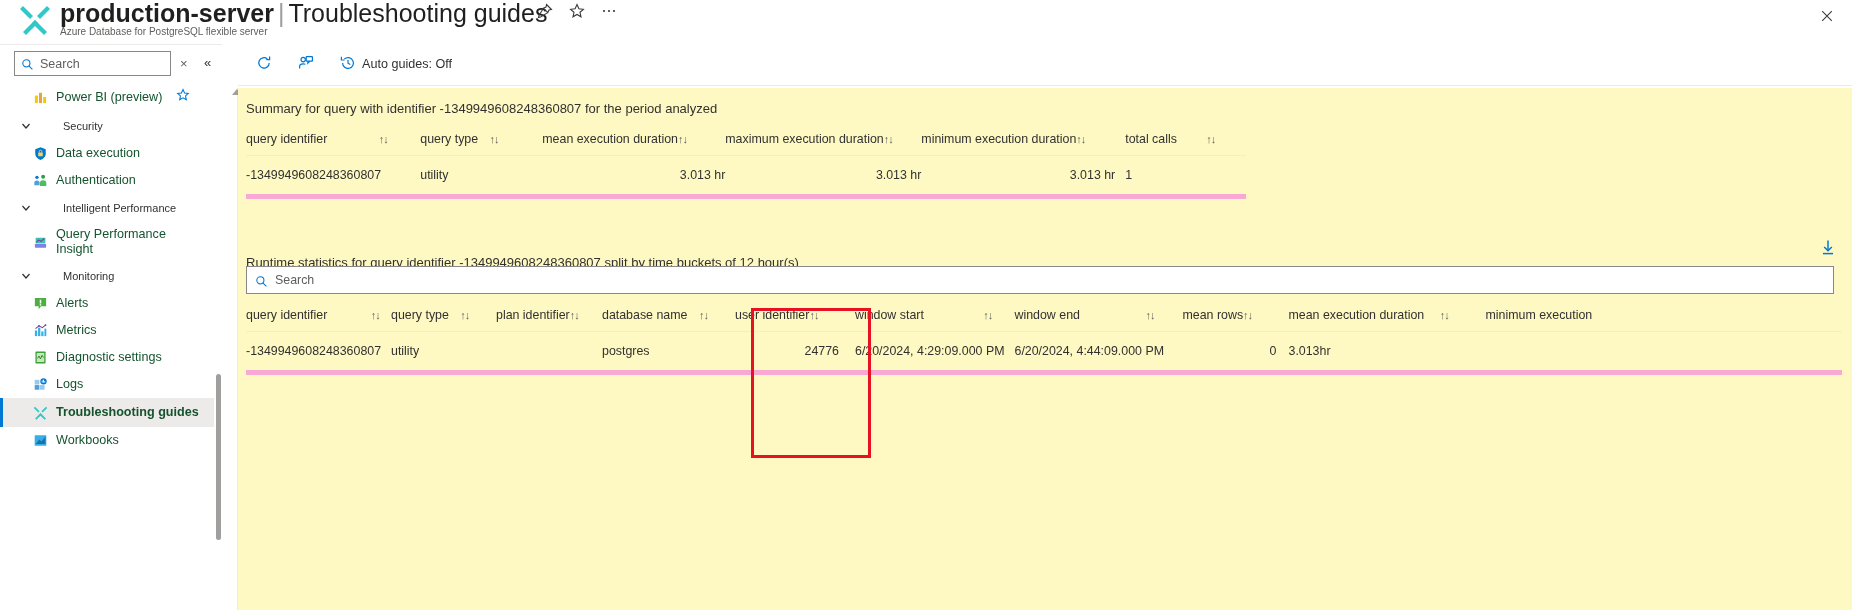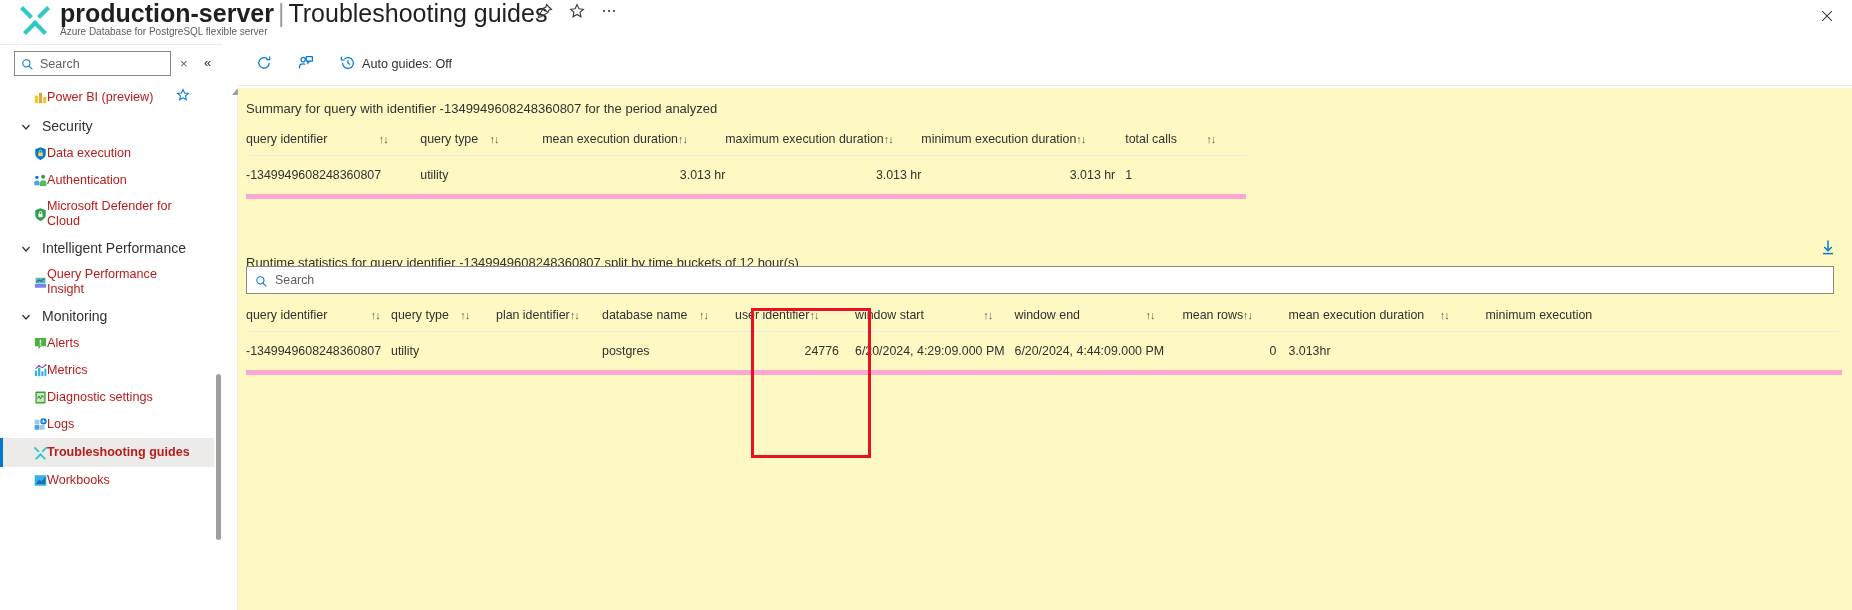--- a/index.html
+++ b/index.html
@@ -28,26 +28,26 @@
   
   .sidebar { position:absolute; left:0; top:44px; width:222px; height:566px; background:#fff; }
   .sb-searchrow { position:absolute; left:0; top:4px; width:222px; height:32px; }
   .sb-search { position:absolute; left:14px; top:3px; width:157px; height:25px; border:1px solid #8a8886; background:#fff; display:flex; align-items:center; padding-left:6px; }
   .sb-search .mag { width:13px; height:13px; color:#0078d4; flex:0 0 auto; }
   .sb-search .ph { font-size:12.5px; color:#605e5c; margin-left:6px; }
   .sb-x { position:absolute; left:180px; top:8px; font-size:13px; color:#605e5c; cursor:pointer; }
   .sb-collapse { position:absolute; left:204px; top:7px; font-size:13px; color:#323130; cursor:pointer; }
 
   .sb-list { position:absolute; left:0; top:38px; width:214px; }
-  .sb-item { position:relative; height:27px; display:flex; align-items:center; padding-left:21px; font-size:12.6px; color:#b91c1c; cursor:pointer; }
+  .sb-item { position:relative; height:27px; display:flex; align-items:center; padding-left:30px; font-size:12.6px; color:#14532d; cursor:pointer; }
   .sb-item .ic { position:absolute; left:32px; width:16px; height:16px; display:flex; align-items:center; justify-content:center; }
   .sb-item .lbl { margin-left:26px; line-height:15px; }
   .sb-item.two-line { height:40px; align-items:center; }
   .sb-item.two-line .lbl { line-height:15px; }
-  .sb-group { position:relative; height:28px; display:flex; align-items:center; padding-left:20px; font-size:14px; color:#323130; cursor:pointer; }
+  .sb-group { position:relative; height:28px; display:flex; align-items:center; padding-left:20px; font-size:11px; color:#323130; cursor:pointer;gap:21px; }
   .sb-group .chev { width:12px; height:12px; margin-right:10px; color:#323130; flex:0 0 auto; }
   .sb-item.selected { background:#edebe9; font-weight:700; }
   .sb-item.selected::before { content:""; position:absolute; left:0; top:0; bottom:0; width:3px; background:#0078d4; }
   .sb-star { position:absolute; right:24px; top:6px; width:14px; height:14px; color:#0078d4; cursor:pointer; }
   .sb-scroll { position:absolute; left:216px; top:330px; width:5px; height:166px; background:#a19f9d; border-radius:3px; }
   .sb-divider { position:absolute; left:0; top:0; width:222px; height:1px; background:#edebe9; }
 
   
   .content-rule { position:absolute; left:237px; top:88px; width:1px; height:522px; background:#edebe9; }
   .content-rule-caret { position:absolute; left:232px; top:89px; width:0;height:0;border-left:5px solid transparent;border-right:5px solid transparent;border-bottom:6px solid #a19f9d; }
@@ -184,30 +184,20 @@
           <svg viewBox="0 0 16 16" width="15" height="15">
             <circle cx="4.2" cy="4.6" r="1.8" fill="#0078d4"></circle>
             <path d="M1.4 13 V10.2 C1.4 8.8 2.6 8 4.2 8 C5.8 8 7 8.8 7 10.2 V13 Z" fill="#50a0e0"></path>
             <circle cx="10.8" cy="4" r="2.1" fill="#2e9e4a"></circle>
             <path d="M7.4 13.8 V10.4 C7.4 8.7 8.9 7.8 10.8 7.8 C12.7 7.8 14.2 8.7 14.2 10.4 V13.8 Z" fill="#4bbf5f"></path>
           </svg>
         </span>
         <span class="lbl">Authentication</span>
       </div>
 
-      <div class="sb-item two-line">
-        <span class="ic" style="top:12px;">
-          <svg viewBox="0 0 16 16" width="15" height="15">
-            <path d="M8 1.2 L13.6 3.4 V8 C13.6 11.4 11 13.8 8 14.8 C5 13.8 2.4 11.4 2.4 8 V3.4 Z" fill="#2e9e4a"></path>
-            <rect x="5.8" y="7.2" width="4.4" height="3.8" rx="0.5" fill="#ffffff"></rect>
-            <path d="M6.7 7.2 V6.1 a1.3 1.3 0 0 1 2.6 0 V7.2" fill="none" stroke="#ffffff" stroke-width="1"></path>
-          </svg>
-        </span>
-        <span class="lbl" style="white-space:normal; width:130px;">Microsoft Defender for Cloud</span>
-      </div>
 
       <div class="sb-group">
         <span class="chev">
           <svg viewBox="0 0 12 12" width="12" height="12" fill="none" stroke="#323130" stroke-width="1.2">
               <path d="M2.5 4 L6 8 L9.5 4"></path>
             </svg>
         </span>
         <span>Intelligent Performance</span>
       </div>
 

